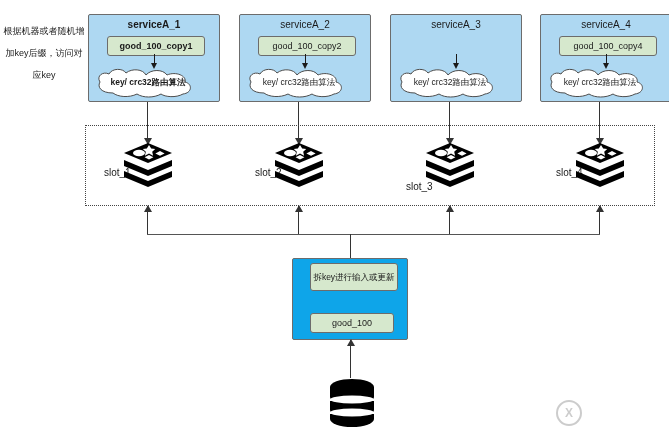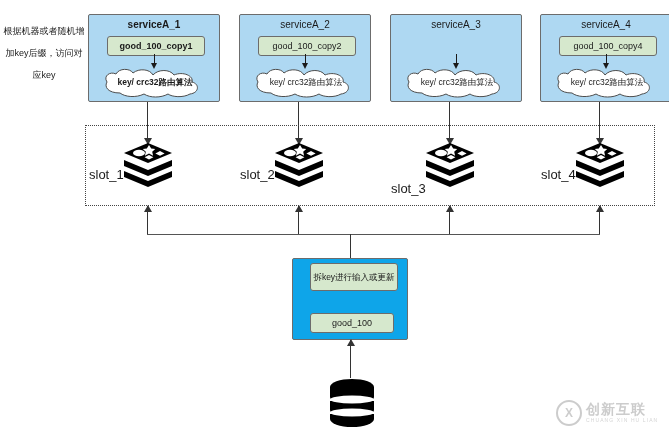--- a/index.html
+++ b/index.html
@@ -45,21 +45,21 @@
     position:absolute;left:65px;top:39px;width:1px;height:13px;
     background:#1a1a1a;
   }
   .svc-arrow:after{
     content:"";position:absolute;left:-3px;top:9px;
     border-left:3.5px solid transparent;
     border-right:3.5px solid transparent;
     border-top:6px solid #1a1a1a;
   }
   .cloud-wrap{
-    position:absolute;left:9px;top:52px;width:114px;height:32px;text-align:right;
+    position:absolute;left:2px;top:52px;width:114px;height:32px;text-align:right;
   }
   .cloud-wrap svg{display:block;}
   .cloud-label{
     position:absolute;left:0;top:0;width:114px;height:32px;
     display:flex;align-items:center;justify-content:center;
     font-size:8.5px;color:#1a1a1a;
   }
 
   
   .vline{position:absolute;width:1px;background:#333;}
@@ -76,21 +76,21 @@
     border-bottom:7px solid #333;
   }
 
   
   .slotbox{
     left:85px;top:125px;width:570px;height:81px;
     border:1px dotted #444;
     background:transparent;
   }
   .slot-label{
-    position:absolute;font-size:13px;color:#1a1a1a;
+    position:absolute;font-size:10px;color:#1a1a1a;margin-left:15px;
   }
   .slot-icon{position:absolute;width:52px;height:48px;}
   .slot-icon svg{display:block;}
 
   
   .hline{position:absolute;height:1px;background:#555;}
 
   
   .cache{
     left:292px;top:258px;width:116px;height:82px;
@@ -306,19 +306,15 @@
       </g>
       <g fill="#ffffff">
         <ellipse cx="24" cy="21.5" rx="22" ry="4"></ellipse>
         <ellipse cx="24" cy="34.5" rx="22" ry="4"></ellipse>
       </g>
     </svg>
   </div>
 
   <div class="abs watermark">
     <div class="wm-circle">X</div>
-    <div class="wm-texts">
-      <div class="wm-cn">创新互联</div>
-      <div class="wm-en">CHUANG XIN HU LIAN</div>
-    </div>
   </div>
 
 </div>
 
 </body></html>

